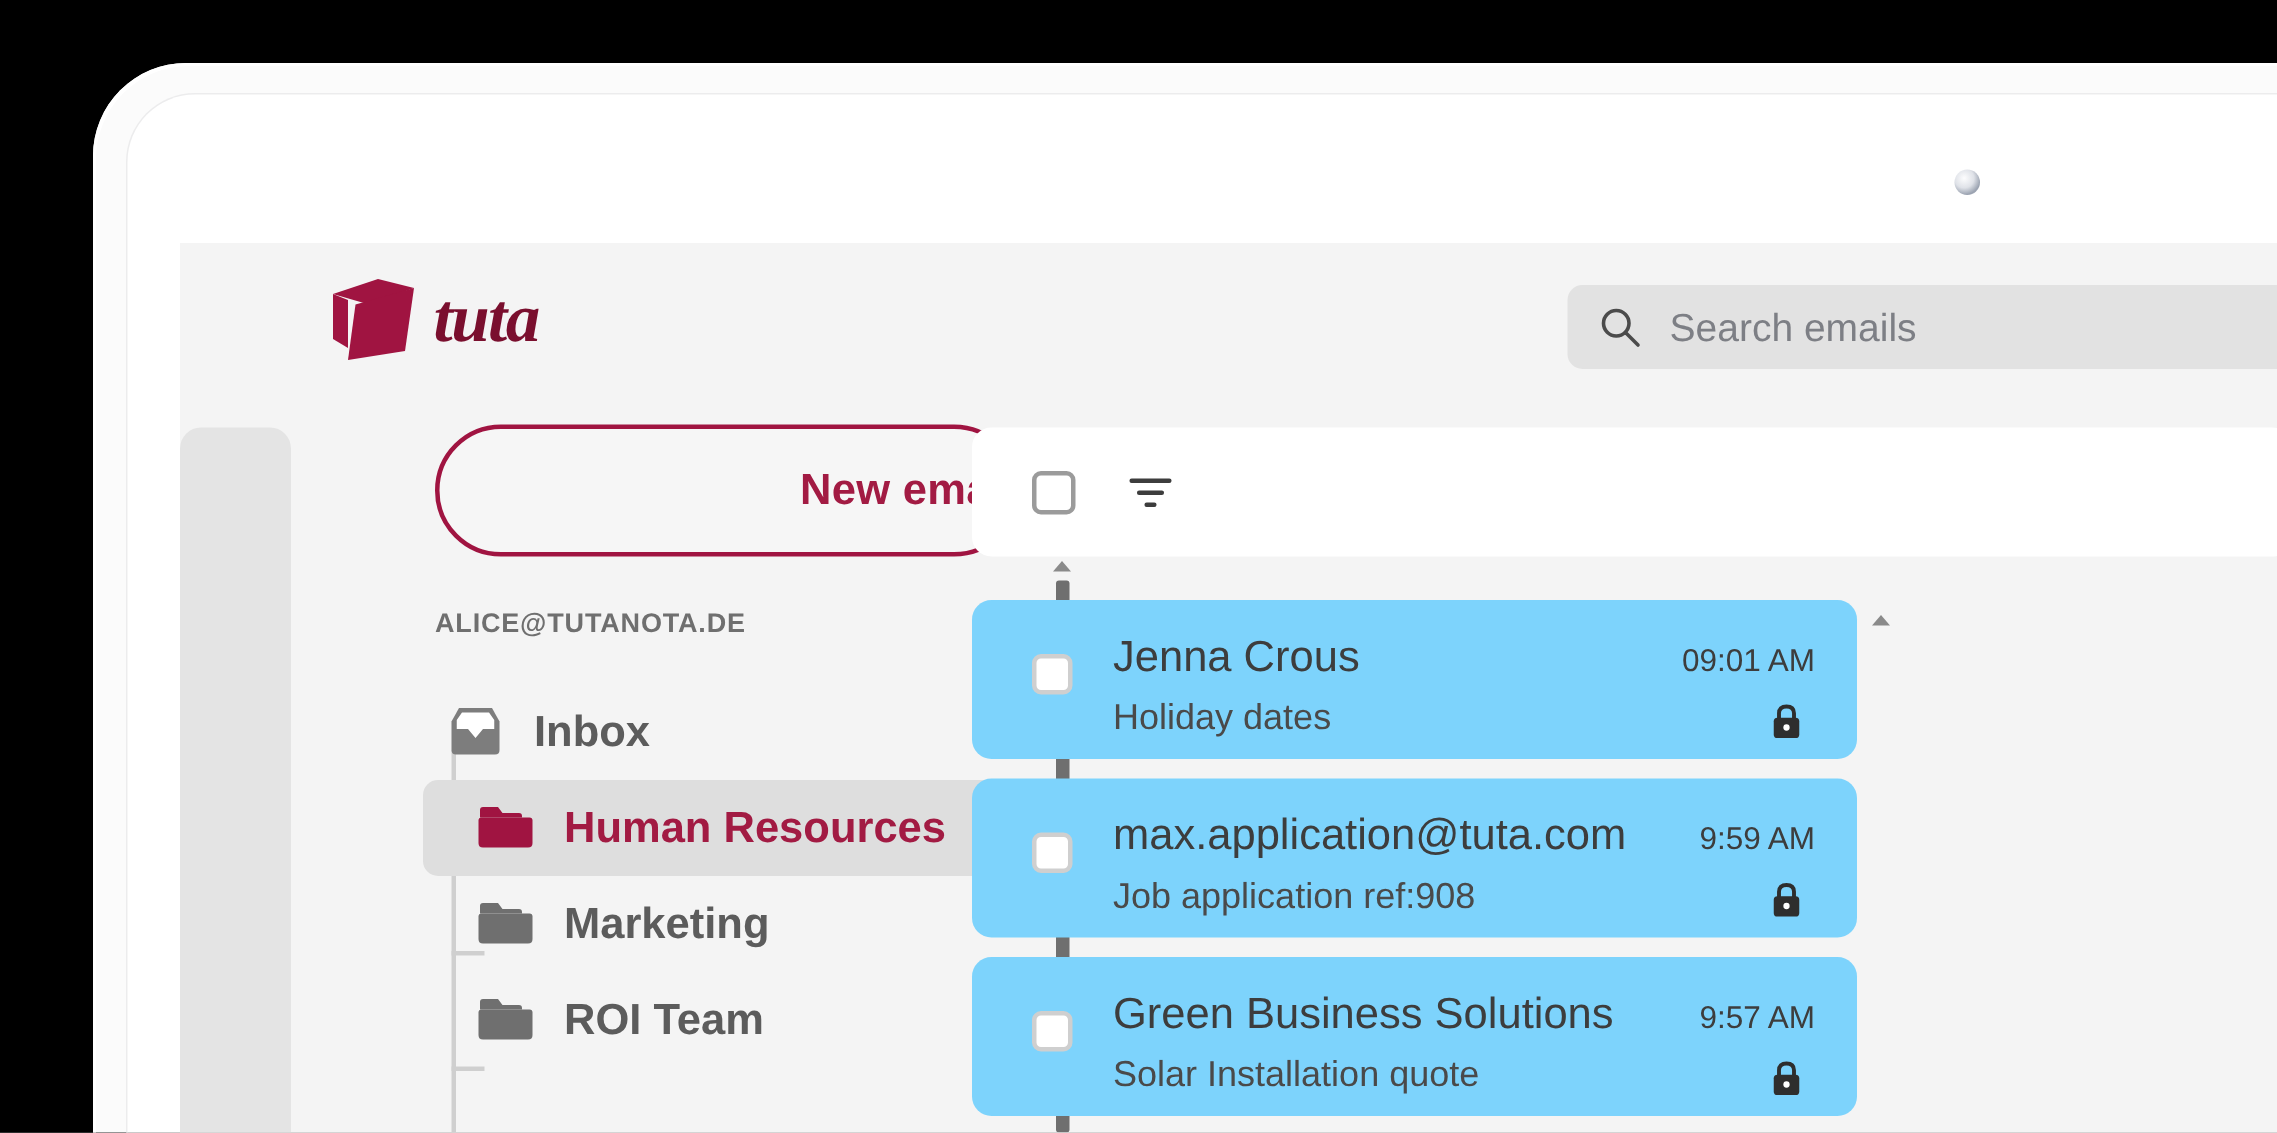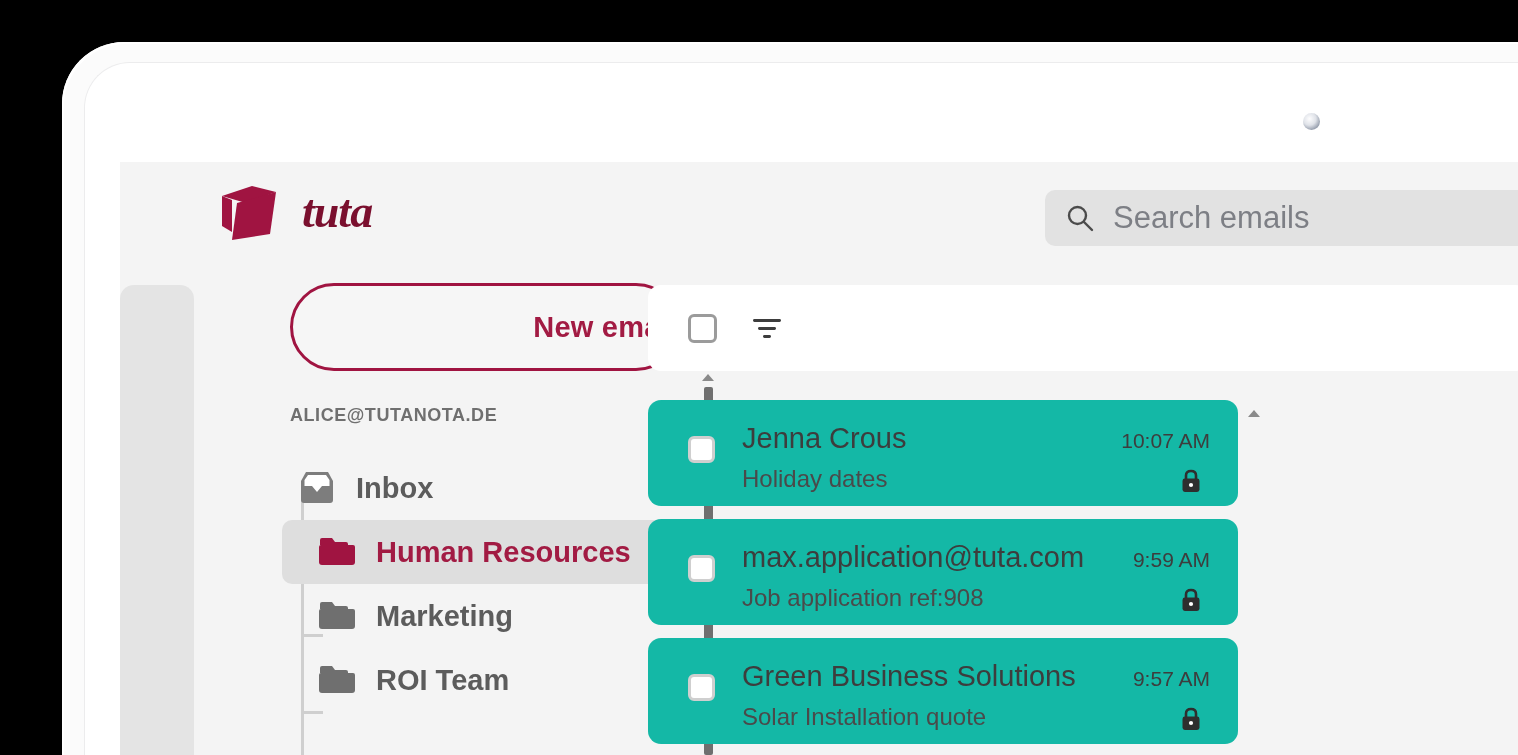--- a/index.html
+++ b/index.html
@@ -45,21 +45,21 @@
   .icon-rail {
     position: absolute; left: 0px; top: 123px;
     width: 74px; height: 470px;
     background: #e4e4e4;
     border-radius: 14px 14px 0 0;
   }
 
   
   .sidebar { position: absolute; left: 74px; top: 0; width: 456px; height: 593px; }
 
-  .logo-wrap { position: absolute; left: 24px; top: 20px; display: flex; align-items: center; gap: 22px; }
+  .logo-wrap { position: absolute; left: 24px; top: 20px; display: flex; align-items: center; gap: 9px; }
   .logo-mark { width: 62px; height: 62px; display: block; }
   .logo-word { display: block; }
 
   .new-email-btn {
     position: absolute; left: 96px; top: 121px;
     width: 390px; height: 88px;
     border: 3px solid #a01441;
     border-radius: 44px;
     background: #f6f6f6;
     color: #a21b43;
@@ -108,40 +108,40 @@
   }
 
   
   .search-pill {
     position: absolute; left: 925px; top: 28px;
     width: 560px; height: 56px;
     background: #e2e2e2; border-radius: 10px;
     display: flex; align-items: center; padding-left: 20px; gap: 18px;
   }
   .search-icon { width: 30px; height: 30px; flex: 0 0 30px; display: block; }
-  .search-ph { font-size: 31px; color: #7d7f85; }
+  .search-ph { font-size: 26px; color: #7d7f85; }
 
   
   .list-toolbar {
     position: absolute; left: 528px; top: 123px;
     width: 880px; height: 86px;
     background: #ffffff; border-radius: 13px;
     display: flex; align-items: center; padding-left: 40px; gap: 32px;
   }
   .tb-check {
     width: 29px; height: 29px; border: 3px solid #9b9b9b;
     border-radius: 6px; background: #fff;
   }
   .filter-icon { width: 36px; height: 30px; display: block; }
 
   
   .mail-list { position: absolute; left: 528px; top: 238px; width: 718px; }
   .mail-card {
     position: relative; width: 590px; height: 106px;
-    background: #14b8a6; border-radius: 13px; margin-bottom: 13px;
+    background: #7dd3fc; border-radius: 13px; margin-bottom: 13px;
   }
   .mc-check {
     position: absolute; left: 40px; top: 36px;
     width: 27px; height: 27px; border: 3px solid #cfcfcf;
     border-radius: 6px; background: #fff;
   }
   .mc-sender {
     position: absolute; left: 94px; top: 22px;
     font-size: 29px; color: #3d3d3d; white-space: nowrap;
   }
@@ -257,21 +257,21 @@
     </div>
 
     <div class="list-caret"></div>
 
     <div class="mail-list">
 
       <div class="mail-card">
         <div class="mc-check"></div>
         <div class="mc-sender">Jenna Crous</div>
         <div class="mc-subject">Holiday dates</div>
-        <div class="mc-time">10:07 AM</div>
+        <div class="mc-time">09:01 AM</div>
         <svg class="mc-lock" viewBox="0 0 22 26">
           <path d="M6 11 V7.5 Q6 3 11 3 Q16 3 16 7.5 V11" fill="none" stroke="#2e2e2e" stroke-width="2.6"></path>
           <rect x="2.5" y="10.5" width="17" height="13.5" rx="2.4" fill="#2e2e2e"></rect>
           <circle cx="11" cy="17" r="2.1" fill="#ffffff"></circle>
         </svg>
       </div>
 
       <div class="mail-card">
         <div class="mc-check"></div>
         <div class="mc-sender">max.application@tuta.com</div>

